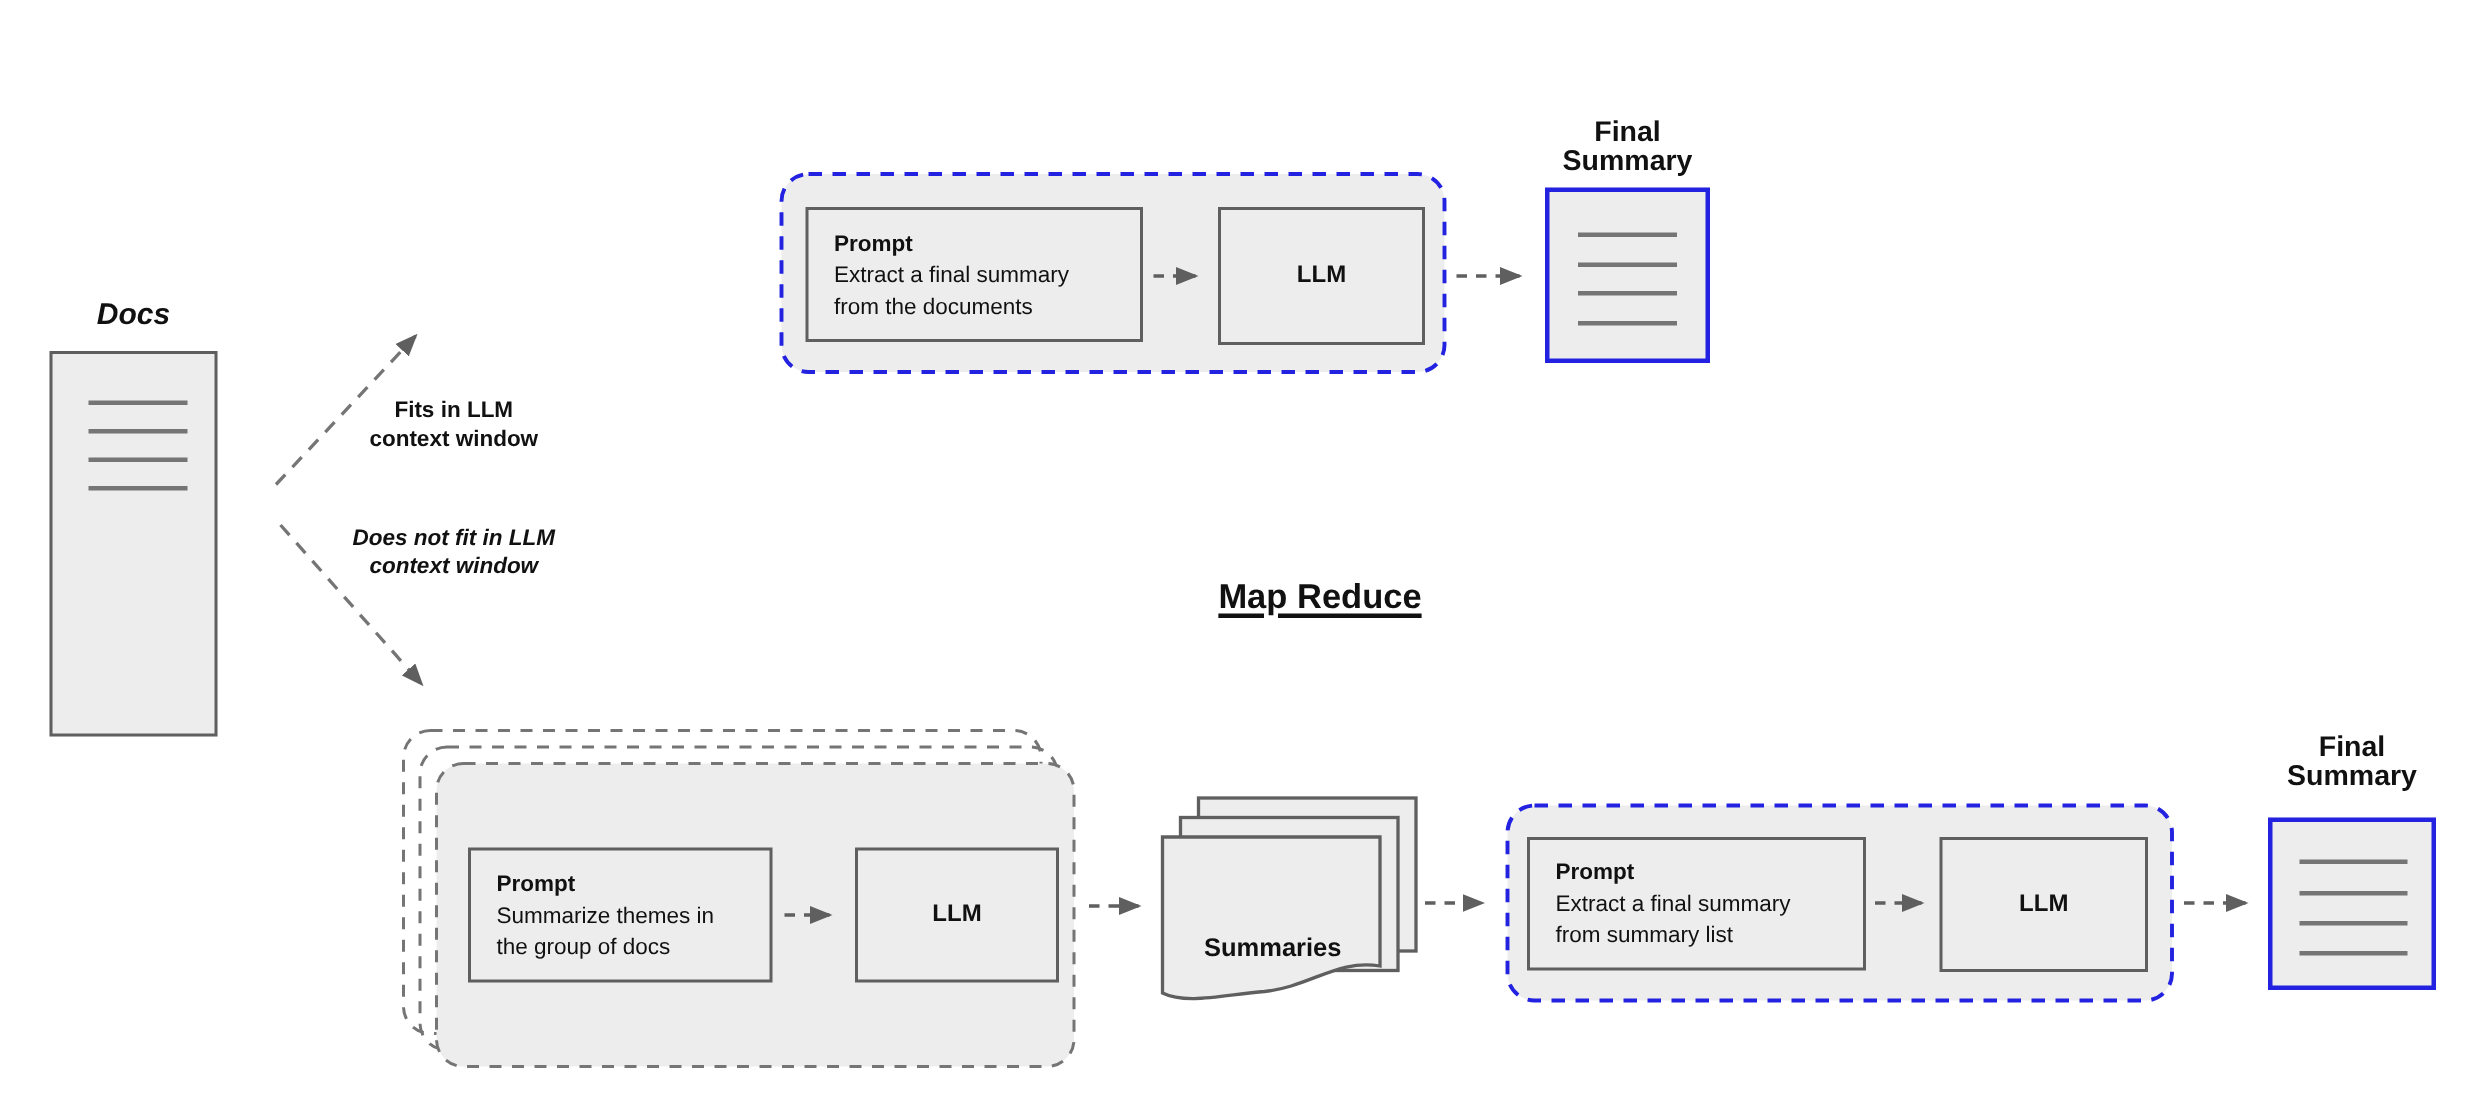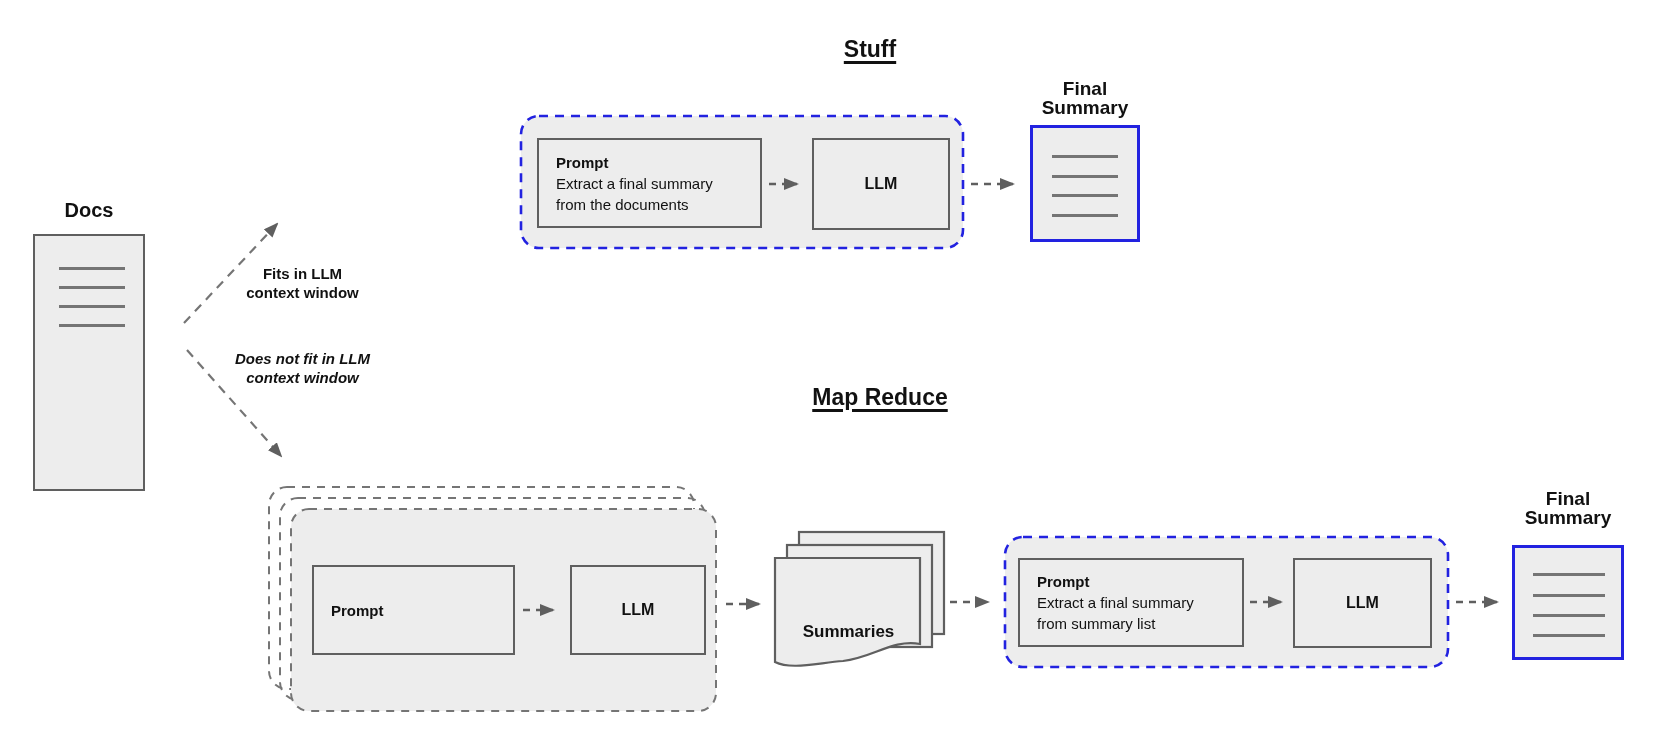--- a/index.html
+++ b/index.html
@@ -96,34 +96,33 @@
     <line class="arrow" x1="769" y1="184" x2="797" y2="184"></line>
     <line class="arrow" x1="971" y1="184" x2="1013" y2="184"></line>
 
     <line class="arrow" x1="523" y1="610" x2="553" y2="610"></line>
     <line class="arrow" x1="726" y1="604" x2="759" y2="604"></line>
     <line class="arrow" x1="950" y1="602" x2="988" y2="602"></line>
     <line class="arrow" x1="1250" y1="602" x2="1281" y2="602"></line>
     <line class="arrow" x1="1456" y1="602" x2="1497" y2="602"></line>
   </svg>
 
-  <div class="abs center" style="left:33px;top:199px;width:112px;font-size:20px;font-weight:bold;">Docs</div>
+  <div class="abs center" style="left:33px;top:199px;width:112px;font-size:20px;font-weight:bold;font-style:italic;">Docs</div>
   <div class="abs doc-box" style="left:33px;top:234px;width:112px;height:257px;">
     <div class="doc-line" style="left:24px;top:31px;width:66px;"></div>
     <div class="doc-line" style="left:24px;top:50px;width:66px;"></div>
     <div class="doc-line" style="left:24px;top:69px;width:66px;"></div>
     <div class="doc-line" style="left:24px;top:88px;width:66px;"></div>
   </div>
 
   <div class="abs center branch-label ml" style="left:215px;top:264px;width:175px;">Fits in LLM
 context window</div>
   <div class="abs center branch-label ml" style="left:210px;top:349px;width:185px;font-style:italic;">Does not fit in LLM
 context window</div>
 
-  <div class="abs center section-title" style="left:770px;top:36px;width:200px;">Stuff</div>
 
   <div class="abs inner-box prompt-box" style="left:537px;top:138px;width:225px;height:90px;">
     <div class="prompt-title">Prompt</div>
     <div class="prompt-body ml">Extract a final summary
 from the documents</div>
   </div>
 
   <div class="abs inner-box llm-box" style="left:812px;top:138px;width:138px;height:92px;">
     <div>LLM</div>
   </div>
@@ -134,20 +133,22 @@
     <div class="doc-line" style="left:19px;top:27px;width:66px;"></div>
     <div class="doc-line" style="left:19px;top:47px;width:66px;"></div>
     <div class="doc-line" style="left:19px;top:66px;width:66px;"></div>
     <div class="doc-line" style="left:19px;top:86px;width:66px;"></div>
   </div>
 
   <div class="abs center section-title" style="left:760px;top:384px;width:240px;">Map Reduce</div>
 
   <div class="abs inner-box prompt-box" style="left:312px;top:565px;width:203px;height:90px;">
     <div class="prompt-title">Prompt</div>
+    <div class="prompt-body ml">Summarize themes in
+the group of docs</div>
   </div>
 
   <div class="abs inner-box llm-box" style="left:570px;top:565px;width:136px;height:90px;">
     <div>LLM</div>
   </div>
 
   <div class="abs center summaries-label" style="left:786px;top:602px;width:125px;">Summaries</div>
 
   <div class="abs inner-box prompt-box" style="left:1018px;top:558px;width:226px;height:89px;">
     <div class="prompt-title">Prompt</div>

